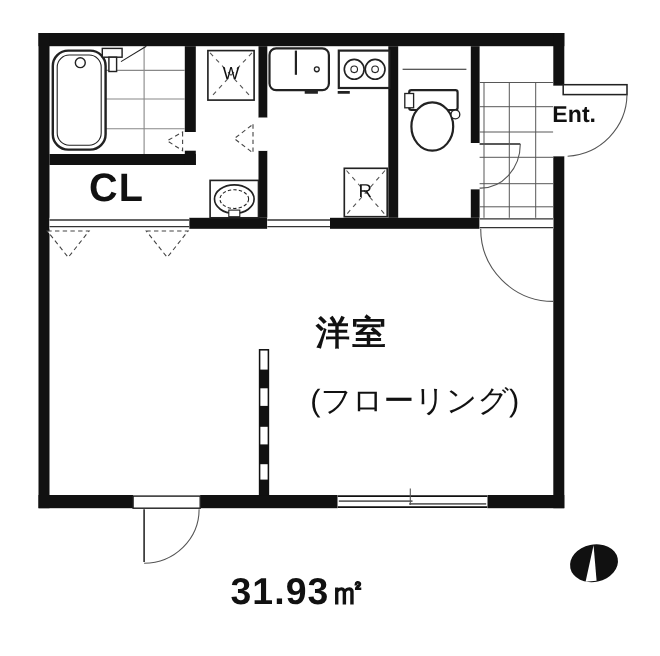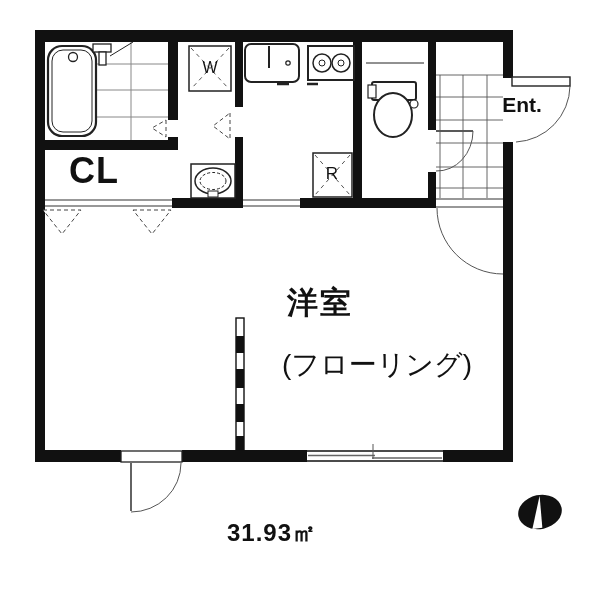--- a/index.html
+++ b/index.html
@@ -2,27 +2,27 @@
 <html><head>
 <meta charset="utf-8">
 <style>
   html,body{margin:0;padding:0;background:#fff;}
   #canvas{
     position:relative;width:600px;height:596px;background:#ffffff;overflow:hidden;
     font-family:"Liberation Sans","DejaVu Sans",sans-serif;
   }
   #plan-svg{position:absolute;left:0;top:0;}
   .label{position:absolute;color:#111;text-align:center;white-space:nowrap;line-height:1;}
-  .lbl-cl{left:60px;top:153px;width:68px;font-size:36px;font-weight:700;letter-spacing:1px;}
+  .lbl-cl{left:72px;top:153px;width:68px;font-size:36px;font-weight:700;letter-spacing:1px;}
   .lbl-w{left:196px;top:60px;width:28px;font-size:16px;font-weight:400;}
   .lbl-r{left:318px;top:165px;width:28px;font-size:17px;font-weight:400;}
   .lbl-ent{left:442px;top:94px;width:64px;font-size:21px;font-weight:600;padding-left:48px;}
   .lbl-room{left:250px;top:287px;width:140px;font-size:31px;font-weight:600;letter-spacing:2px;}
   .lbl-floor{left:252px;top:351px;width:250px;font-size:28px;font-weight:500;}
-  .lbl-area{left:192px;top:521px;width:160px;font-size:24px;font-weight:800;letter-spacing:1px;}
+  .lbl-area{left:192px;top:521px;width:160px;font-size:34px;font-weight:800;letter-spacing:1px;}
 </style>
 </head>
 <body>
 
 <div id="canvas">
 
   <svg id="plan-svg" width="600" height="596" viewBox="0 0 600 596">
 
     <g fill="#111">
       <rect x="35" y="30" width="478" height="12"></rect>

